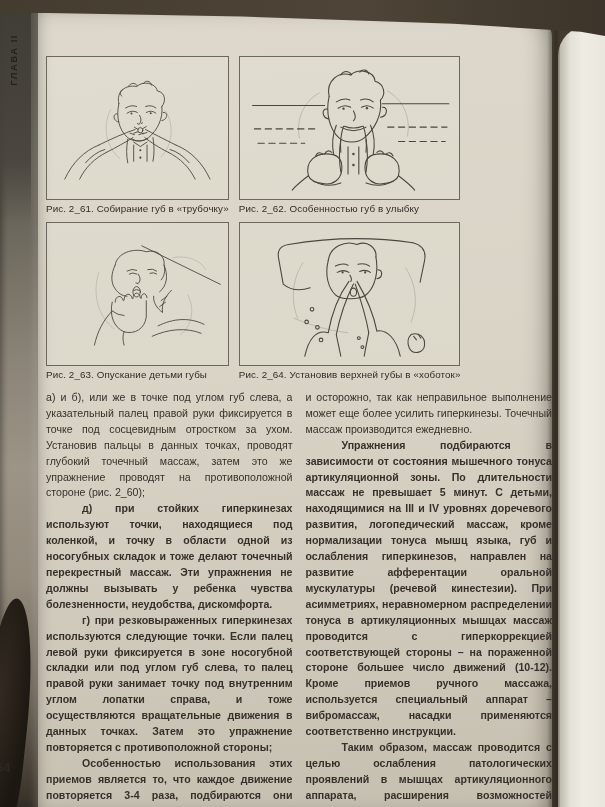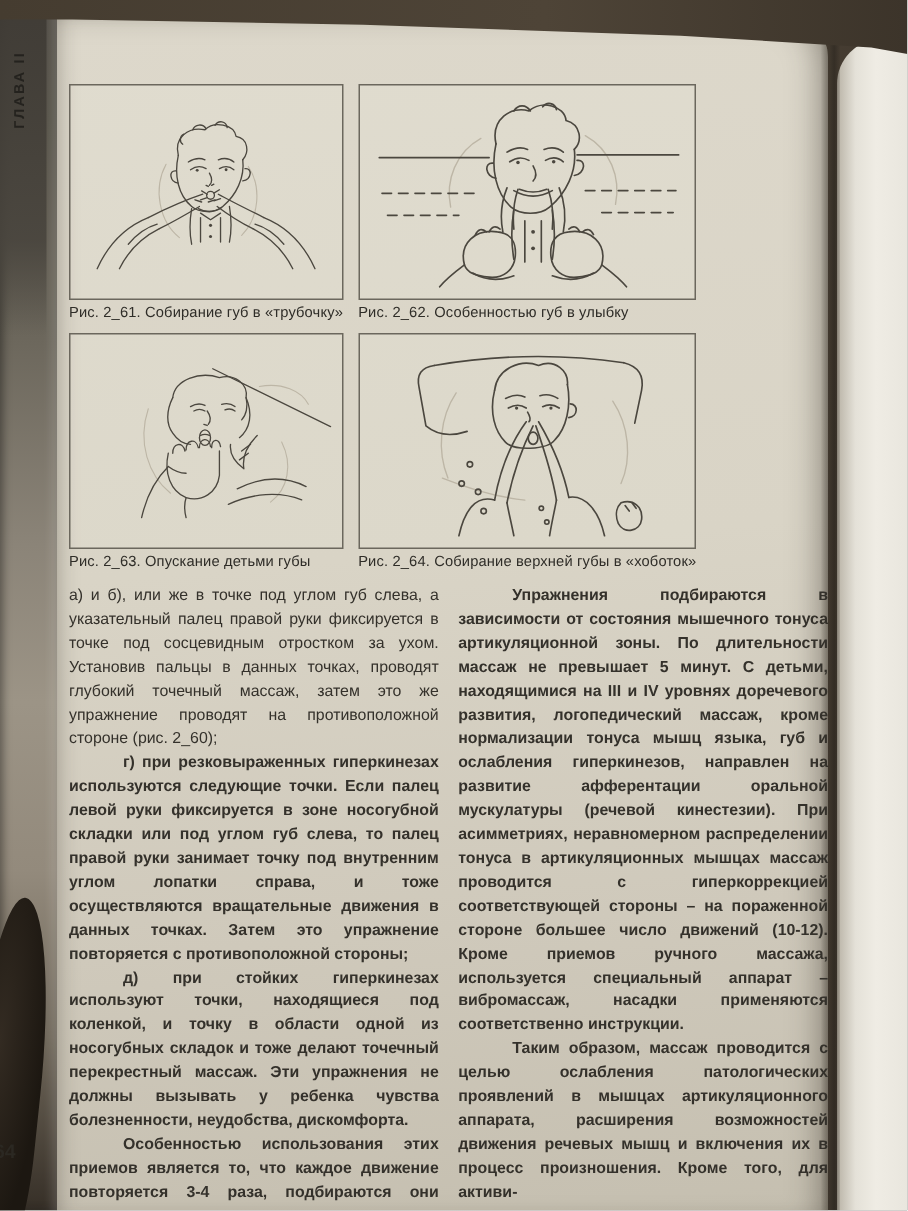--- a/index.html
+++ b/index.html
@@ -236,30 +236,31 @@
               <circle cx="74" cy="100" r="2"></circle>
             <circle cx="86" cy="106" r="2"></circle>
               <circle cx="90" cy="120" r="2"></circle>
             <circle cx="132" cy="118" r="1.6"></circle>
               <circle cx="136" cy="128" r="1.6"></circle>
             <path d="M190,114 c9,-3 16,3 15,12 c-1,9 -13,11 -17,3 c-2,-5 -2,-11 2,-15"></path>
             <path d="M193,116 l3,4 M198,114 l3,4"></path>
           </g>
         </svg>
       </div>
-      <div class="figure-caption">Рис. 2_64. Собирание верхней губы в «хоботок»</div>
+      <div class="figure-caption">Рис. 2_64. Установив верхней губы в «хоботок»</div>
     </div>
   </div>
 
   <div class="bodytext">
     <div>
       <p>а) и б), или же в точке под углом губ слева, а указательный палец правой руки фиксируется в точке под сосцевидным отростком за ухом. Установив пальцы в данных точках, проводят глубокий точечный массаж, затем это же упражнение проводят на противоположной стороне (рис. 2_60);</p>
+      <p class="ind">д) при стойких гиперкинезах используют точки, находящиеся под коленкой, и точку в области одной из носогубных складок и тоже делают точечный перекрестный массаж. Эти упражнения не должны вызывать у ребенка чувства болезненности, неудобства, дискомфорта.</p>
       <p class="ind">г) при резковыраженных гиперкинезах используются следующие точки. Если палец левой руки фиксируется в зоне носогубной складки или под углом губ слева, то палец правой руки занимает точку под внутренним углом лопатки справа, и тоже осуществляются вращательные движения в данных точках. Затем это упражнение повторяется с противоположной стороны;</p>
-      <p class="ind">д) при стойких гиперкинезах используют точки, находящиеся под коленкой, и точку в области одной из носогубных складок и тоже делают точечный перекрестный массаж. Эти упражнения не должны вызывать у ребенка чувства болезненности, неудобства, дискомфорта.</p>
       <p class="ind">Особенностью использования этих приемов является то, что каждое движение повторяется 3-4 раза, подбираются они строго индивидуально</p>
     </div>
     <div>
+      <p>и осторожно, так как неправильное выполнение может еще более усилить гиперкинезы. Точечный массаж производится ежедневно.</p>
       <p class="ind">Упражнения подбираются в зависимости от состояния мышечного тонуса артикуляционной зоны. По длительности массаж не превышает 5 минут. С детьми, находящимися на III и IV уровнях доречевого развития, логопедический массаж, кроме нормализации тонуса мышц языка, губ и ослабления гиперкинезов, направлен на развитие афферентации оральной мускулатуры (речевой кинестезии). При асимметриях, неравномерном распределении тонуса в артикуляционных мышцах массаж проводится с гиперкоррекцией соответствующей стороны – на пораженной стороне большее число движений (10-12). Кроме приемов ручного массажа, используется специальный аппарат – вибромассаж, насадки применяются соответственно инструкции.</p>
       <p class="ind">Таким образом, массаж проводится с целью ослабления патологических проявлений в мышцах артикуляционного аппарата, расширения возможностей движения речевых мышц и включения их в процесс произношения. Кроме того, для активи-</p>
     </div>
   </div>
 
 </div>
 
 </body></html>

